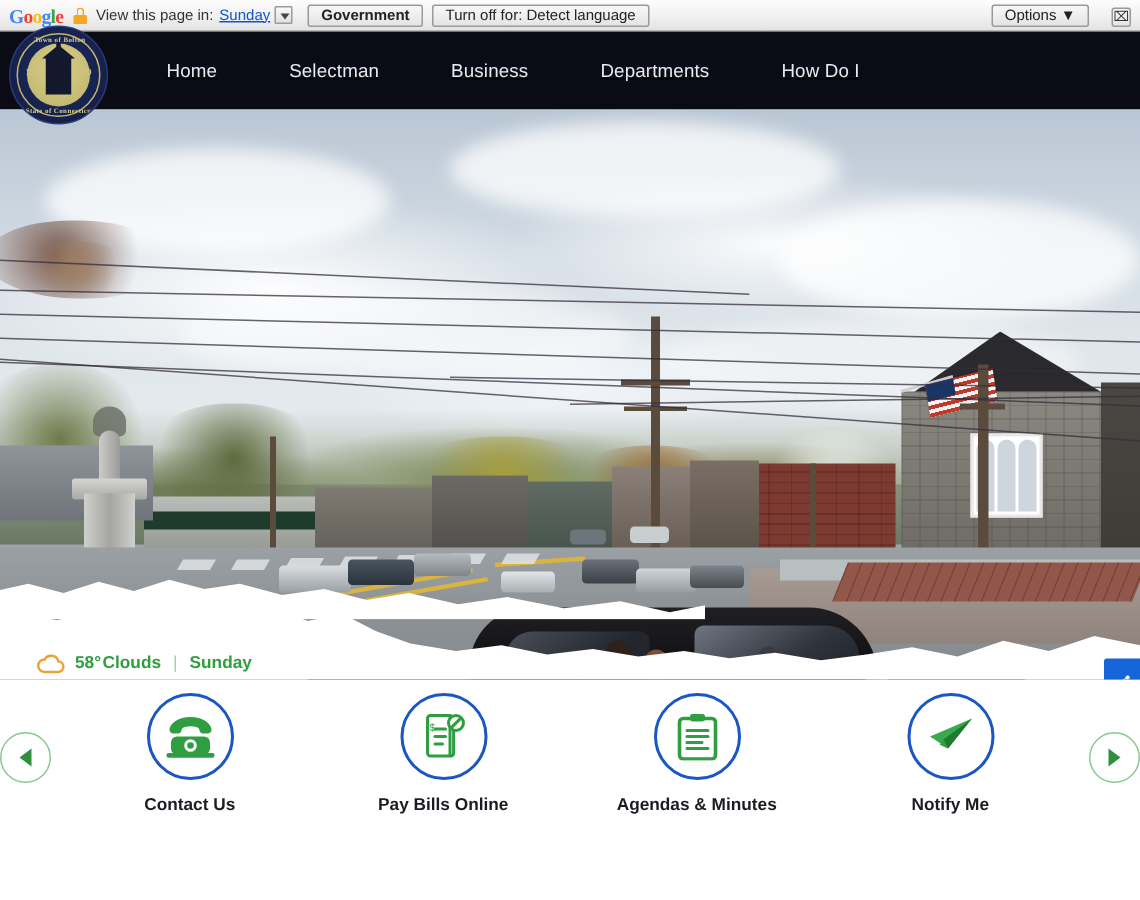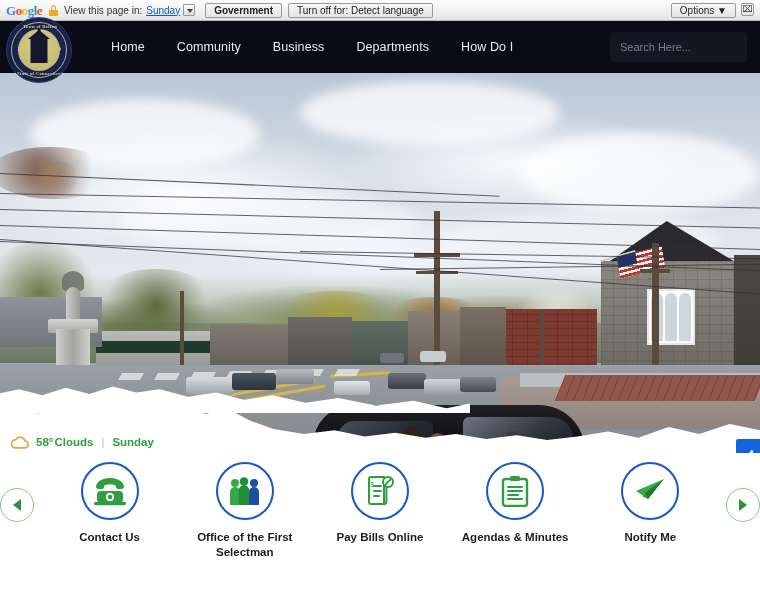--- a/index.html
+++ b/index.html
@@ -53,21 +53,21 @@
     border-left:3px solid transparent;border-right:3px solid transparent;
     border-top:4px solid #444;}
   .tb-btn {
     height:15px; padding:0 8px;
     background: linear-gradient(to bottom,#f8f8f8,#e4e4e4);
     border:1px solid #999; border-radius:2px;
     font-size:10px; color:#222; line-height:13px; cursor:pointer;
     margin-right:6px; white-space:nowrap;
   }
   .tb-btn.primary { font-weight:bold; }
-  .tb-right { margin-left:auto; display:flex; align-items:flex-start; gap:5px; }
+  .tb-right { margin-left:auto; display:flex; align-items:flex-end; gap:15px; }
   .tb-close {
     width:13px;height:13px;background:linear-gradient(to bottom,#f8f8f8,#e4e4e4);
     border:1px solid #999;border-radius:2px;font-size:9px;line-height:11px;
     text-align:center;color:#333;cursor:pointer;
   }
 
   
   .site-header {
     position: relative;
     width: 760px; height: 52px;
@@ -114,22 +114,23 @@
   .seal-txt.top { top:6px; }
   .seal-txt.bot { bottom:6px; }
   .seal-yr {
     position:absolute; top:28px; color:#cfc488;
     font-family:"Liberation Serif",serif; font-size:6px; font-weight:bold;
   }
   .seal-yr.l { left:10px; }
   .seal-yr.r { right:10px; }
 
   .main-nav {
-    display:flex; align-items:center; gap:0;
+    display:flex; align-items:center; gap:16px;
     margin-left:95px;
+    text-decoration:underline;
   }
   .nav-item {
     color:#e8eaf2; font-size:12.5px;
     padding: 17px 16px;
     cursor:pointer; white-space:nowrap;
     letter-spacing:0.1px;
   }
 
   .search-wrap {
     position:absolute; right:13px; top:50%; transform:translateY(-50%);
@@ -348,21 +349,21 @@
     position:absolute; right:0; top:366px; width:24px; height:32px;
     background:#1565d8; z-index:12;
     display:flex;align-items:center;justify-content:center;cursor:pointer;
     border-radius:2px 0 0 2px;
   }
 
   
   .weather {
     position:absolute; left:0; top:430px; z-index:14;
     display:flex; align-items:center; gap:6px;
-    padding:0 10px; height:24px;
+    padding:0 24px; height:24px;
   }
   .cloud-ico { width:20px;height:15px; position:relative; }
   .w-text { font-size:11.5px; font-weight:bold; color:#2f9e41; white-space:nowrap; }
   .w-sep { color:#9ecfa6; font-weight:normal; padding:0 2px; }
 
   
   .quicklinks {
     position:absolute; left:0; top:462px; width:760px; height:120px;
     display:flex; align-items:flex-start; justify-content:center;
   }
@@ -426,30 +427,26 @@
         <div class="house"></div>
         <div class="seal-txt top">Town of Bolton</div>
         <div class="seal-txt bot">State of Connecticut</div>
         <div class="seal-yr l">17</div>
         <div class="seal-yr r">20</div>
       </div>
     </div>
 
     <nav class="main-nav">
       <div class="nav-item">Home</div>
-      <div class="nav-item">Community</div>
+      <div class="nav-item">Selectman</div>
       <div class="nav-item">Business</div>
       <div class="nav-item">Departments</div>
       <div class="nav-item">How Do I</div>
     </nav>
 
-    <div class="search-wrap">
-      <input class="search-input" type="text" placeholder="Search Here..." style="">
-
-    </div>
   </div>
 
   <div class="hero">
     <div class="hero-photo">
 
       <div class="sky"></div>
       <div class="cloud" style="left:30px;top:26px;width:230px;height:70px;"></div>
       <div class="cloud" style="left:300px;top:8px;width:260px;height:64px;"></div>
       <div class="cloud" style="left:520px;top:60px;width:240px;height:80px;"></div>
       <div class="cloud" style="left:120px;top:120px;width:300px;height:60px;opacity:.6;"></div>
@@ -598,33 +595,20 @@
             <path d="M17 2C9 2 3.5 6 3 10.2c-.2 1.7 1 2.8 2.6 2.8h3c1.4 0 2.3-.9 2.4-2.1.1-1.1.9-1.9 2.2-2.2a16 16 0 0 1 7.6 0c1.3.3 2.1 1.1 2.2 2.2.1 1.2 1 2.1 2.4 2.1h3c1.6 0 2.8-1.1 2.6-2.8C30.5 6 25 2 17 2Z" fill="#2f9e41"></path>
             <rect x="4" y="15" width="26" height="12" rx="4" fill="#2f9e41"></rect>
             <circle cx="17" cy="21" r="4.2" fill="#fff"></circle>
             <circle cx="17" cy="21" r="2.2" fill="#2f9e41"></circle>
             <rect x="1" y="26" width="32" height="3.2" rx="1.4" fill="#2f9e41"></rect>
           </svg>
         </div>
         <div class="ql-label">Contact Us</div>
       </div>
 
-      <div class="ql-item">
-        <div class="ql-circle">
-          <svg width="32" height="30" viewBox="0 0 32 30">
-            <circle cx="6" cy="7" r="4" fill="#37a84a"></circle>
-            <path d="M1 29V16a5 5 0 0 1 10 0v13Z" fill="#37a84a"></path>
-            <circle cx="15" cy="5.5" r="4.3" fill="#1f8f38"></circle>
-            <path d="M9.6 29V14.5a5.4 5.4 0 0 1 10.8 0V29Z" fill="#1f8f38"></path>
-            <circle cx="25" cy="7" r="4" fill="#1b4ea0"></circle>
-            <path d="M20 29V16a5 5 0 0 1 10 0v13Z" fill="#1b4ea0"></path>
-          </svg>
-        </div>
-        <div class="ql-label">Office of the First Selectman</div>
-      </div>
 
       <div class="ql-item">
         <div class="ql-circle">
           <svg width="30" height="32" viewBox="0 0 30 32">
             <path d="M4 4c0-1.1.9-2 2-2h13v27H6a2 2 0 0 1-2-2Z" fill="none" stroke="#2f9e41" stroke-width="2"></path>
             <path d="M19 2c1.6 1.3 2.4 2.6 2.4 4.6V27c0 1.2-1 2-2.4 2" fill="none" stroke="#2f9e41" stroke-width="2"></path>
             <line x1="9" y1="11" x2="16" y2="11" stroke="#2f9e41" stroke-width="2" stroke-linecap="round"></line>
             <line x1="9" y1="16" x2="16" y2="16" stroke="#2f9e41" stroke-width="2" stroke-linecap="round"></line>
             <line x1="9" y1="21" x2="14" y2="21" stroke="#2f9e41" stroke-width="2" stroke-linecap="round"></line>
             <text x="5.2" y="12" font-size="7" fill="#2f9e41" font-family="Liberation Sans, sans-serif">$</text>

